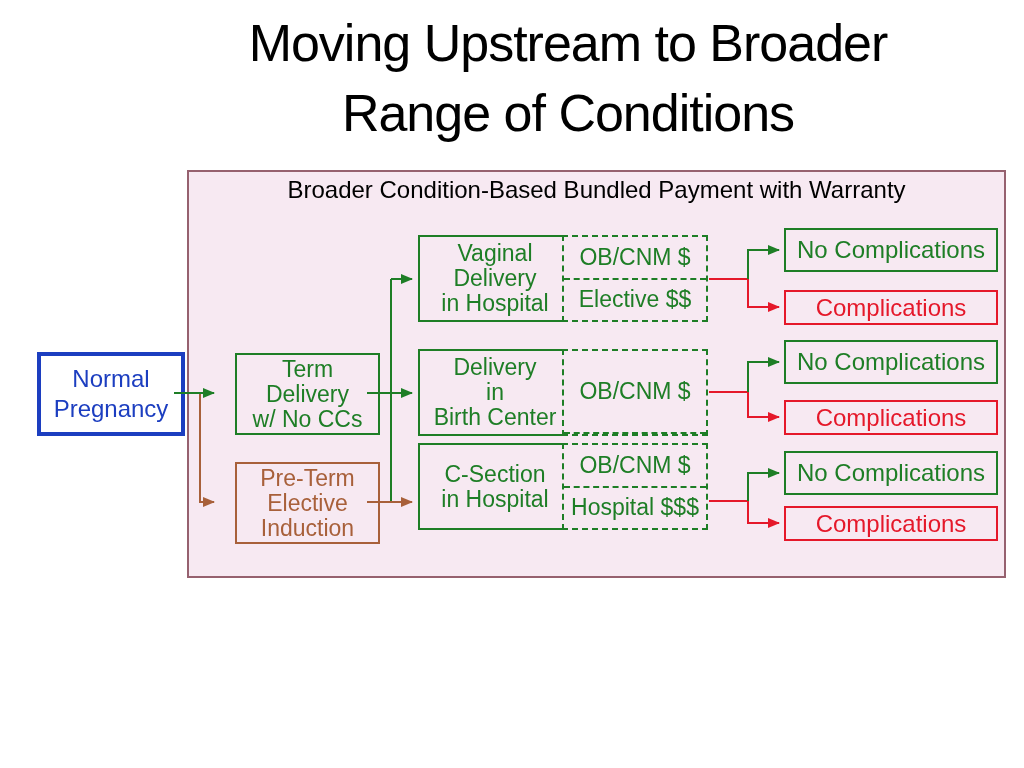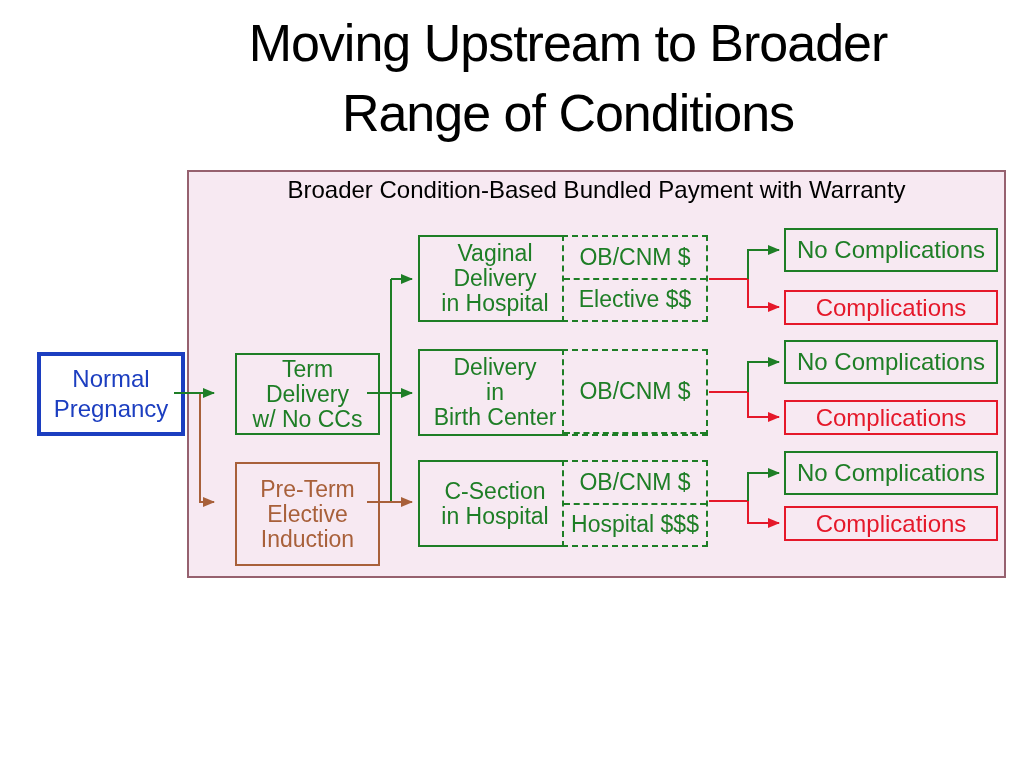--- a/index.html
+++ b/index.html
@@ -31,21 +31,21 @@
   .start {
     left:24px; top:352px; width:148px; height:84px;
     border:4px solid #1c3ec0; color:#1c3ec0; background:#fff;
     font-size:24px; line-height:30px;
   }
   .term {
     left:222px; top:353px; width:145px; height:82px;
     border:2px solid #1e7e26; color:#1e7e26; font-size:23px; line-height:25px;
   }
   .preterm {
-    left:222px; top:462px; width:145px; height:104px;
+    left:222px; top:462px; width:145px; height:82px;
     border:2px solid #a8603a; color:#a8603a; font-size:23px; line-height:25px;
   }
 
   .group { position:absolute; left:418px; width:290px; height:87px; display:flex; box-sizing:border-box; }
   .service {
     width:144px; box-sizing:border-box; border:2px solid #1e7e26; border-right:none;
     display:flex; align-items:center; justify-content:center; text-align:center;
     white-space:pre-line; color:#1e7e26; font-size:23px; line-height:25px;padding-left:8px;
   }
   .paycol {
@@ -104,21 +104,21 @@
 
   <div class="group" style="top:349px">
     <div class="service">Delivery
 in
 Birth Center</div>
     <div class="paycol">
       <div class="pay pay-top">OB/CNM $</div>
     </div>
   </div>
 
-  <div class="group" style="top:460px">
+  <div class="group" style="top:443px">
     <div class="service">C-Section
 in Hospital</div>
     <div class="paycol">
       <div class="pay pay-top">OB/CNM $</div>
       <div class="pay">Hospital $$$</div>
     </div>
   </div>
 
   <div class="outcome good" style="top:228px">No Complications</div>
   <div class="outcome bad" style="top:290px">Complications</div>

